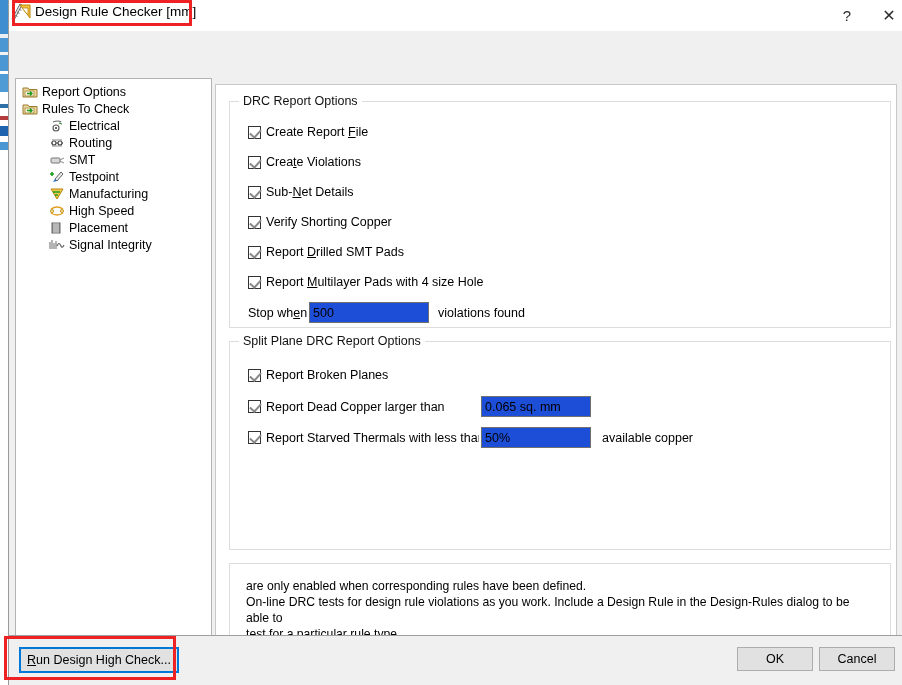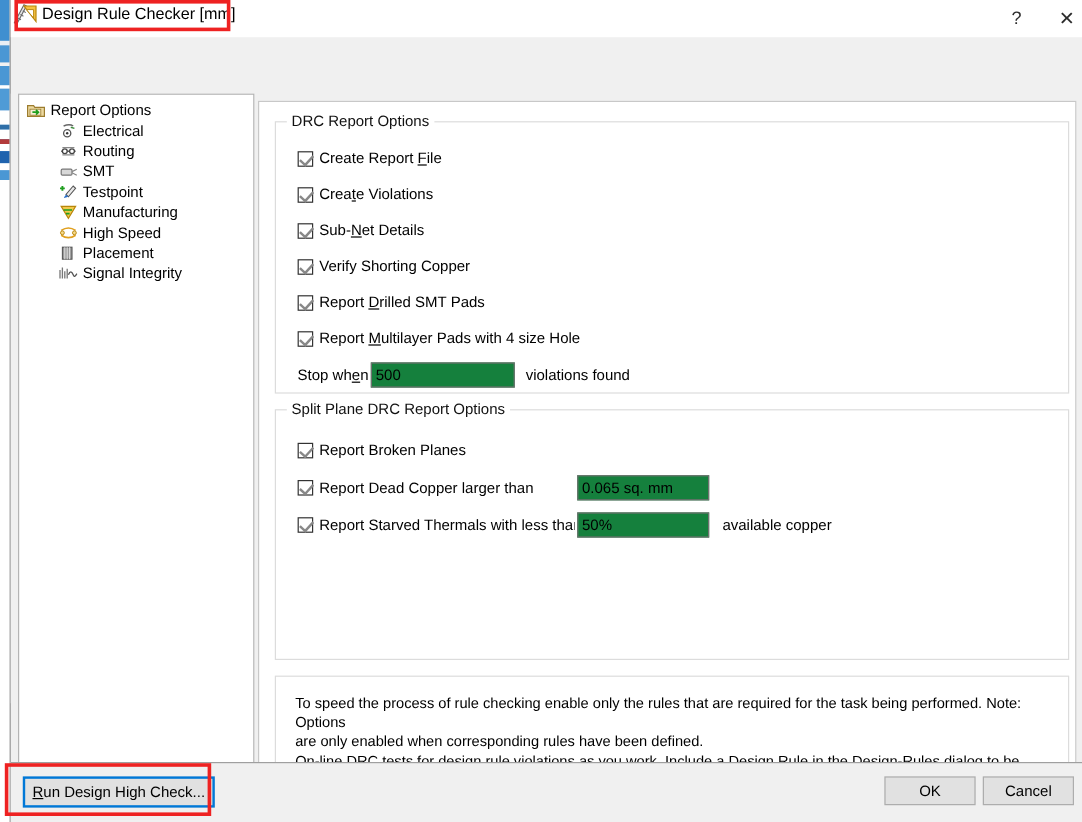--- a/index.html
+++ b/index.html
@@ -167,21 +167,21 @@
     border: solid #888888;
     border-width: 0 2px 2px 0;
     transform: rotate(42deg);
   }
   .cb-label { font-size: 12.5px; color: #000000; }
   u.mn { text-decoration: underline; }
 
   
   .tinput {
     border: 1px solid #707070;
-    background: #15803d;
+    background: #1d4ed8;
     height: 21px;
     font-family: "Liberation Sans", sans-serif;
     font-size: 12.5px;
     color: #000000;
     padding: 0 3px;
     outline: none;
   }
   .plain-text { font-size: 12.5px; color: #000000; white-space: nowrap; text-align: center; }
 
   .clip-label {
@@ -267,20 +267,28 @@
 
       <div class="tree-item">
         <svg class="tree-icon" viewBox="0 0 16 14">
           <path d="M1 3 L6 3 L7 4.5 L15 4.5 L15 12 L1 12 Z" fill="#ecd9a0" stroke="#9c7c2e" stroke-width="1"></path>
           <rect x="3" y="6" width="9" height="5" fill="#f7efd6" stroke="#9c7c2e" stroke-width="0.7"></rect>
           <path d="M5 8.5 L10 8.5 M8 6.5 L10 8.5 L8 10.5" stroke="#1f9e1f" stroke-width="1.4" fill="none"></path>
         </svg>
         <span class="tree-label">Report Options</span>
       </div>
 
+      <div class="tree-item">
+        <svg class="tree-icon" viewBox="0 0 16 14">
+          <path d="M1 3 L6 3 L7 4.5 L15 4.5 L15 12 L1 12 Z" fill="#ecd9a0" stroke="#9c7c2e" stroke-width="1"></path>
+          <rect x="3" y="6" width="9" height="5" fill="#f7efd6" stroke="#9c7c2e" stroke-width="0.7"></rect>
+          <path d="M5 8.5 L10 8.5 M8 6.5 L10 8.5 L8 10.5" stroke="#1f9e1f" stroke-width="1.4" fill="none"></path>
+        </svg>
+        <span class="tree-label">Rules To Check</span>
+      </div>
 
       <div class="tree-item lvl2">
         <svg class="tree-icon" viewBox="0 0 16 14">
           <path d="M4 3 Q9 1 12 3" stroke="#666" stroke-width="1.2" fill="none"></path>
           <circle cx="7" cy="9" r="3" fill="#fff" stroke="#555" stroke-width="1.1"></circle>
           <circle cx="7" cy="9" r="1" fill="#333"></circle>
           <path d="M10 4 L13 5" stroke="#3a8a3a" stroke-width="1.2"></path>
         </svg>
         <span class="tree-label">Electrical</span>
       </div>
@@ -408,21 +416,20 @@
 
         <div style="position:absolute; left:18px; top:85px; display:flex; align-items:center;">
           <span class="cbox checked"></span>
           <span class="cb-label clip-label" style="width:213px;">Report Starved Thermals with less than</span>
           <input class="tinput" style="width: 110px; margin-left: 2px;" value="50%">
           <span class="plain-text" style="margin-left:11px;">available copper</span>
         </div>
       </fieldset>
 
       <div id="note-panel">
-        <p>To speed the process of rule checking enable only the rules that are required for the task being performed.  Note: Options</p>
         <p>are only enabled when corresponding rules have been defined.</p>
         <p>On-line DRC tests for design rule violations as you work. Include a Design Rule in the Design-Rules dialog to be able to</p>
         <p>test for a particular rule  type.</p>
       </div>
 
     </div>
   </div>
 
   <div id="footer">
     <button id="run-btn"><u class="mn">R</u><span>un Design High Check...</span></button>

